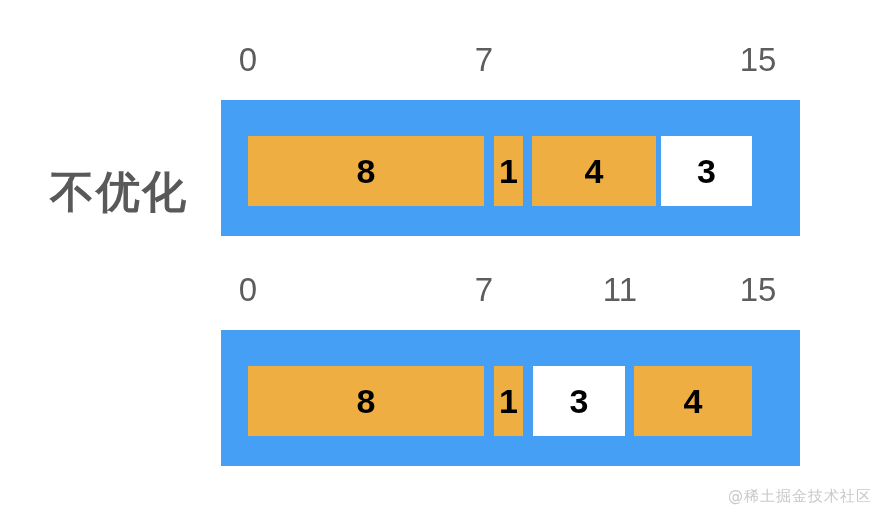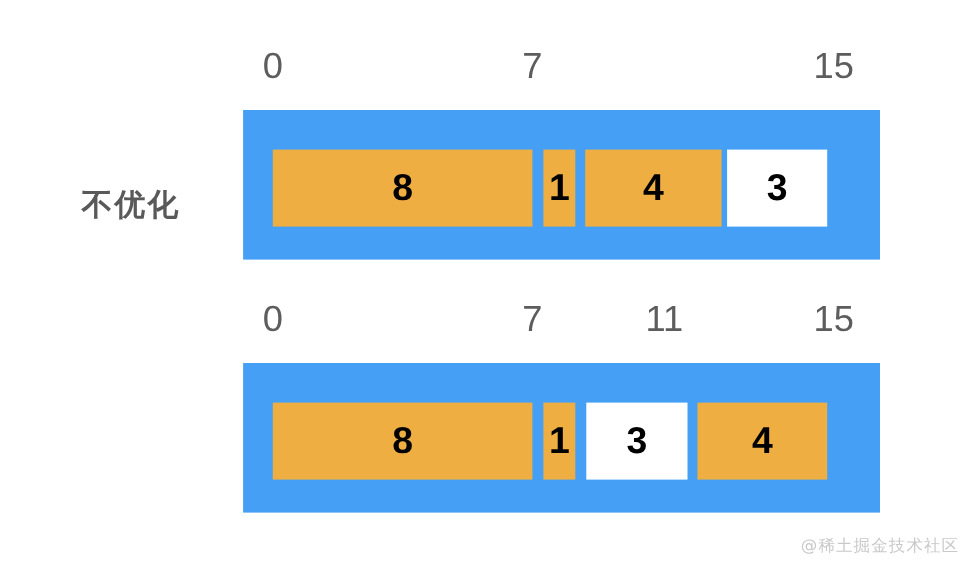--- a/index.html
+++ b/index.html
@@ -28,25 +28,25 @@
   }
   .row-unopt { top: 30px; height: 210px; }
   .row-opt   { top: 260px; height: 210px; }
 
   .row-label {
     position: absolute;
     left: 24px;
     width: 190px;
     text-align: center;
     color: #595959;
-    font-size: 28px;
+    font-size: 44px;
     font-weight: 700;
     letter-spacing: 2px;
     line-height: 1;
-    font-family: Liberation Serif, serif;
+    font-family: Liberation Mono, monospace;
   }
   .row-unopt .row-label { top: 143px; }
 
   .ticks {
     position: absolute;
     left: 0;
     width: 890px;
     height: 40px;
   }
   .row-unopt .ticks { top: 10px; }
@@ -115,21 +115,21 @@
       <div class="block orange" style="left:311px;width:124px">4</div>
       <div class="block white" style="left:440px;width:91px">3</div>
     </div>
   </div>
 
   <div class="row row-opt">
 
     <div class="ticks">
       <span class="tick" style="left:248px">0</span>
       <span class="tick" style="left:484px">7</span>
-      <span class="tick" style="left:604px">11</span>
+      <span class="tick" style="left:620px">11</span>
       <span class="tick" style="left:758px">15</span>
     </div>
 
     <div class="track">
       <div class="block orange" style="left:27px;width:236px">8</div>
       <div class="block orange" style="left:273px;width:29px">1</div>
       <div class="block white" style="left:312px;width:92px">3</div>
       <div class="block orange" style="left:413px;width:118px">4</div>
     </div>
   </div>

